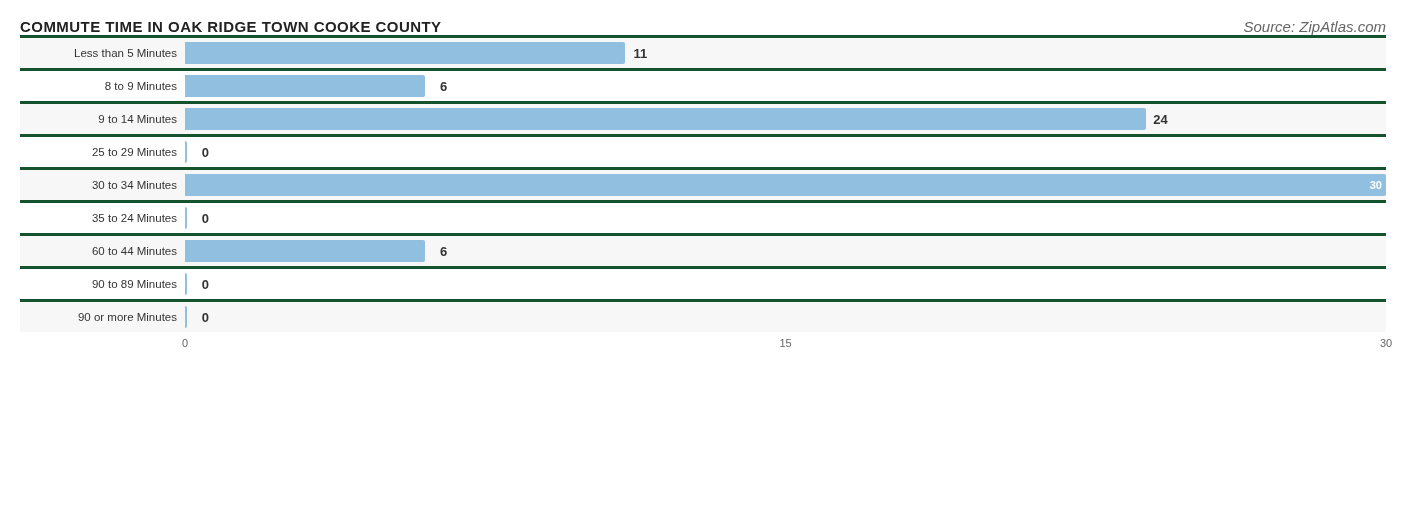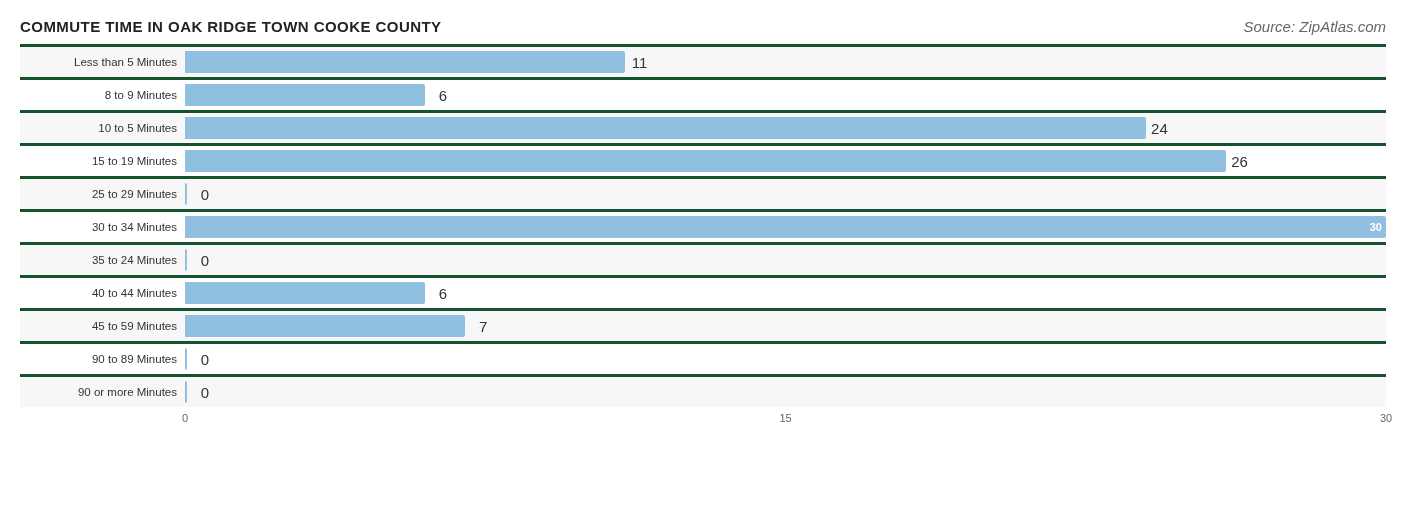--- a/index.html
+++ b/index.html
@@ -13,21 +13,21 @@
     .chart-container {
       width: 1406px;
       height: 523px;
       padding: 18px 20px 40px 20px;
       position: relative;
     }
     .chart-header {
       display: flex;
       justify-content: space-between;
       align-items: flex-start;
-      margin-bottom: 9px;
+      margin-bottom: 0;
     }
     .chart-title {
       font-size: 15px;
       font-weight: bold;
       color: #222;
       text-transform: uppercase;
       letter-spacing: 0.03em;
     }
     .chart-source {
       font-size: 15px;
@@ -66,23 +66,24 @@
       height: 22px;
       background: #90bfe0;
       border-radius: 0 2px 2px 0;
       position: relative;
       display: flex;
       align-items: center;
     }
     .bar-value {
       position: absolute;
       right: -22px;
-      font-size: 15px;
+      font-size: 13px;
       color: #333;
       white-space: nowrap;
+      font-weight: bold;
     }
     .bar-value-inside {
       position: absolute;
       right: 4px;
       font-size: 11px;
       color: #fff;
       white-space: nowrap;
       font-weight: bold;
     }
     .x-axis {
@@ -125,32 +126,24 @@
       </div>
       <div class="bar-row">
         <div class="bar-label">8 to 9 Minutes</div>
         <div class="bar-area">
           <div class="bar" style="width: 20%;">
             <span class="bar-value">6</span>
           </div>
         </div>
       </div>
       <div class="bar-row">
-        <div class="bar-label">10 to 5 Minutes</div>
+        <div class="bar-label">9 to 14 Minutes</div>
         <div class="bar-area">
           <div class="bar" style="width: 80%; padding-left: 20px;">
             <span class="bar-value">24</span>
-          </div>
-        </div>
-      </div>
-      <div class="bar-row">
-        <div class="bar-label">15 to 19 Minutes</div>
-        <div class="bar-area">
-          <div class="bar" style="width: 86.6667%;">
-            <span class="bar-value">26</span>
           </div>
         </div>
       </div>
       <div class="bar-row">
         <div class="bar-label">25 to 29 Minutes</div>
         <div class="bar-area">
           <div class="bar" style="width: 2px;">
             <span class="bar-value">0</span>
           </div>
         </div>
@@ -165,32 +158,24 @@
       </div>
       <div class="bar-row">
         <div class="bar-label">35 to 24 Minutes</div>
         <div class="bar-area">
           <div class="bar" style="width: 2px;">
             <span class="bar-value">0</span>
           </div>
         </div>
       </div>
       <div class="bar-row">
-        <div class="bar-label">40 to 44 Minutes</div>
+        <div class="bar-label">60 to 44 Minutes</div>
         <div class="bar-area">
           <div class="bar" style="width: 20%;">
             <span class="bar-value">6</span>
-          </div>
-        </div>
-      </div>
-      <div class="bar-row">
-        <div class="bar-label">45 to 59 Minutes</div>
-        <div class="bar-area">
-          <div class="bar" style="width: 23.3333%;">
-            <span class="bar-value">7</span>
           </div>
         </div>
       </div>
       <div class="bar-row">
         <div class="bar-label">90 to 89 Minutes</div>
         <div class="bar-area">
           <div class="bar" style="width: 2px;">
             <span class="bar-value">0</span>
           </div>
         </div>

